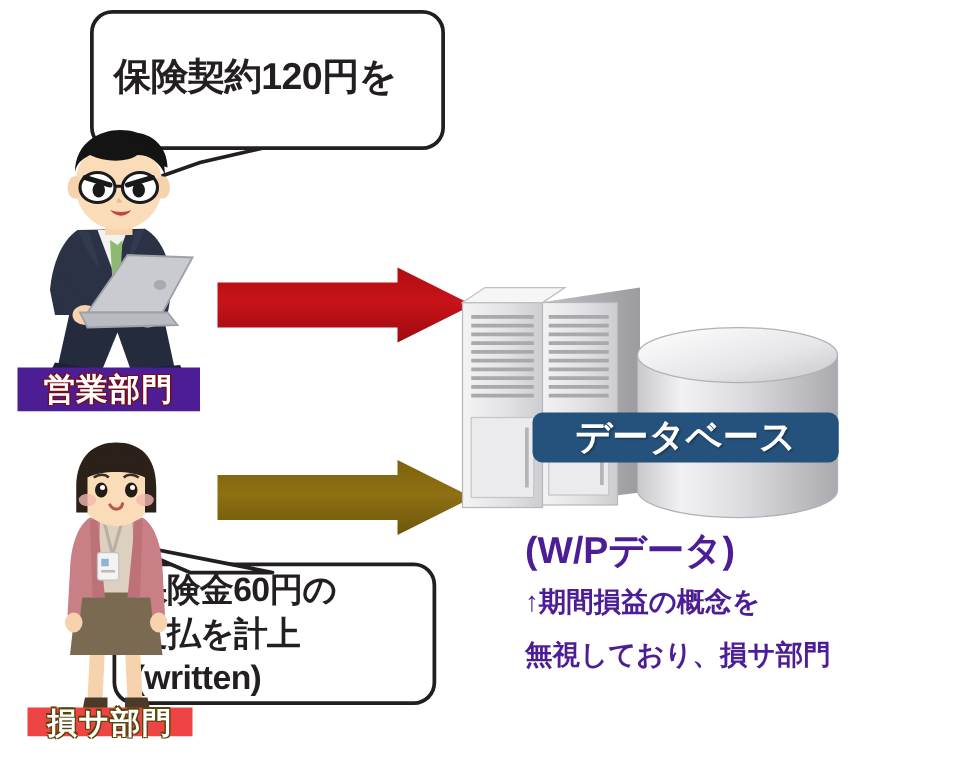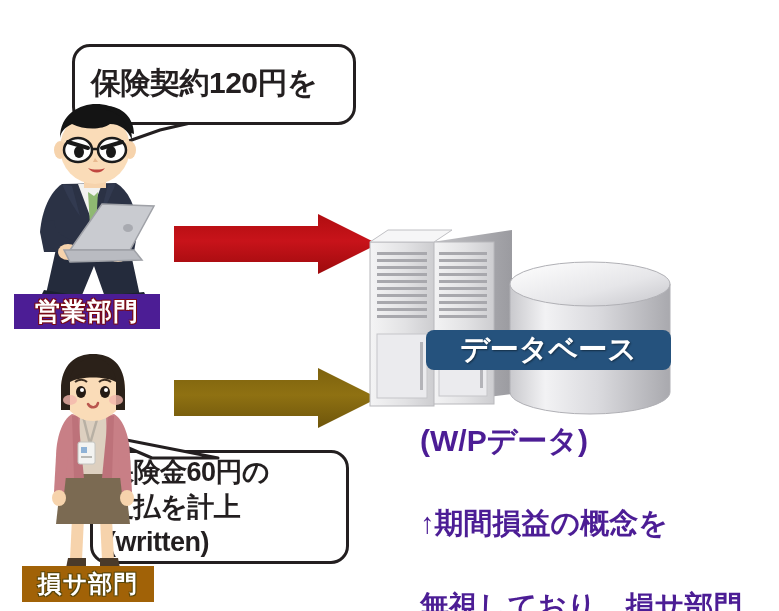--- a/index.html
+++ b/index.html
@@ -34,23 +34,22 @@
     font-weight: bold;
     color: #231f20;
     white-space: nowrap;
     letter-spacing: -0.5px;
   }
 
   #bubble-sales {
     left: 72px;
     top: 8px;
     width: 284px;
-    height: 81px;
+    height: 112px;
     padding: 0 0 4px 16px;
-    margin-top: 36px;
   }
   #bubble-sales .line { font-size: 30px; line-height: 40px; }
 
   #bubble-claims {
     left: 90px;
     top: 450px;
     width: 259px;
     height: 114px;
     padding: 4px 0 4px 14px;
   }
@@ -93,22 +92,22 @@
   }
   #dept-sales {
     left: 14px; top: 294px;
     width: 146px; height: 35px;
     background: #4c1d95;
     font-size: 25px;
     text-shadow: 1px 1px 0 #7a0b14, -1px 1px 0 #7a0b14, 1px -1px 0 #7a0b14, -1px -1px 0 #7a0b14;
   }
   #dept-claims {
     left: 22px; top: 566px;
-    width: 132px; height: 36px;
-    background: #a16207;
+    width: 132px; height: 23px;
+    background: #ef4444;
     font-size: 24px;
     text-shadow: 1px 1px 0 #57450a, -1px 1px 0 #57450a, 1px -1px 0 #57450a, -1px -1px 0 #57450a;
   }
 
   
   #db-badge {
     position: absolute;
     left: 426px; top: 330px;
     width: 245px; height: 40px;
     background: #25527d;
@@ -128,21 +127,21 @@
   #db-caption {
     position: absolute;
     left: 420px;
     top: 420px;
     width: 355px;
     z-index: 30;
     color: #4c1d95;
     font-weight: bold;
   }
   #db-caption .cap-main { font-size: 30px; line-height: 41px; white-space: nowrap; }
-  #db-caption .cap-note { font-size: 29px; line-height: 42px; white-space: nowrap; margin-top: 41px; }
+  #db-caption .cap-note { font-size: 22px; line-height: 42px; white-space: nowrap; }
 
   
   .person { position: absolute; z-index: 50; }
   #person-sales { left: 10px; top: 100px; }
   #person-claims { left: 28px; top: 352px; }
 
   
   #servers { position: absolute; left: 362px; top: 216px; z-index: 25; }
 </style>
 </head>

